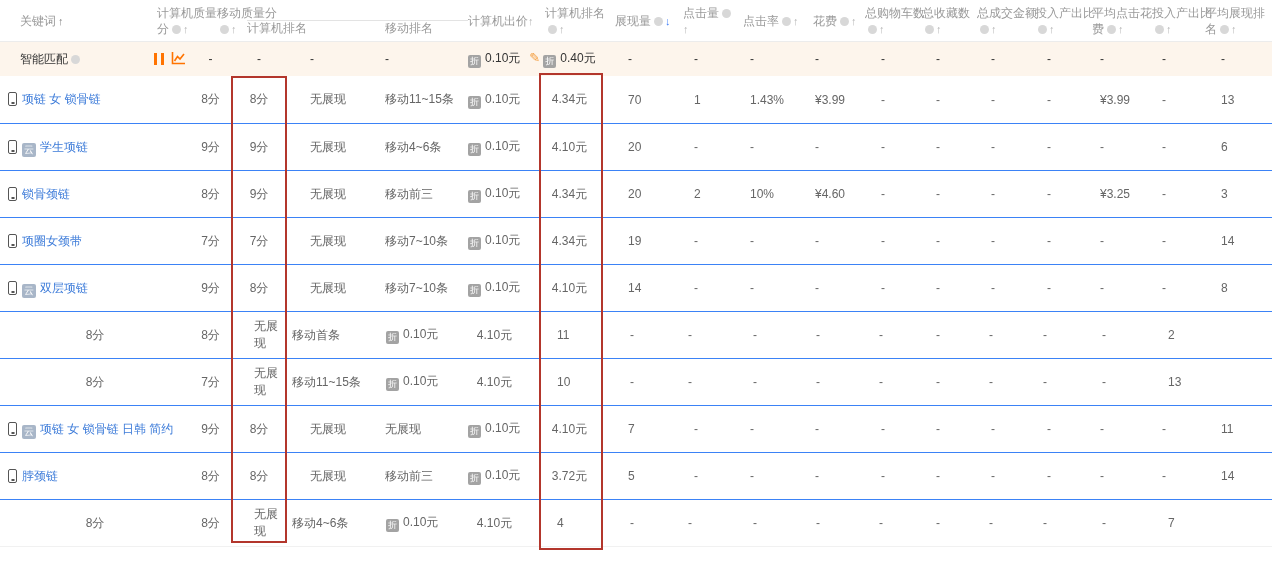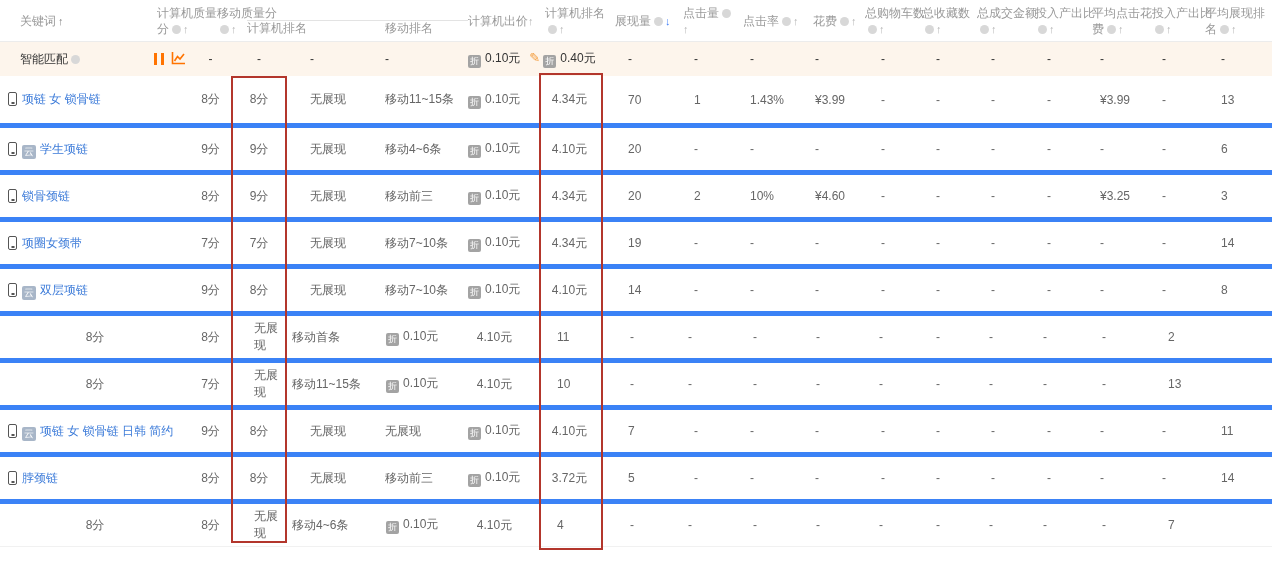--- a/index.html
+++ b/index.html
@@ -32,21 +32,21 @@
   .rank-lab5 { padding-left:5px; }
 
   
   .smart-row { height:34px; background:#fdf5ec; color:#333; }
   .smart-kw { display:flex; justify-content:space-between; align-items:center; padding-left:20px; padding-right:4px; }
   .kw-icons { display:inline-flex; align-items:center; gap:7px; }
   .pause-icon { display:inline-block; width:10px; height:12px; border-left:3px solid #ff7300; border-right:3px solid #ff7300; }
   .chart-icon { display:inline-block; }
 
   
-  .row { height:47px; border-top:5px solid #3b82f6; color:#666; }
+  .row { height:47px; border-top:1px solid #3b82f6; color:#666; }
   .row:first-child { border-top:none; }
   .rows-wrap { border-bottom:1px solid #f1f1f1; }
   .kw-cell { padding-left:8px; padding-right:6px; line-height:19px; }
   .kw-link { color:#3c7bd9; cursor:pointer; }
   .phone-icon { display:inline-block; position:relative; width:9px; height:14px; border:1px solid #555; border-radius:2px; vertical-align:-3px; margin-right:5px; }
   .phone-icon::after { content:""; position:absolute; bottom:1px; left:50%; transform:translateX(-50%); width:3px; height:2px; background:#555; }
   .cloud-badge { display:inline-block; width:14px; height:14px; line-height:14px; text-align:center; background:#a8b6c8; color:#fff; font-size:10px; border-radius:2px; vertical-align:-2px; margin-right:4px; }
   .disc-badge { display:inline-block; width:13px; height:13px; line-height:13px; text-align:center; background:#a3a3a3; color:#fff; font-size:9px; border-radius:2px; vertical-align:-2px; margin-right:4px; }
   .pencil { color:#f39c3d; font-size:13px; margin-left:9px; cursor:pointer; }
 

